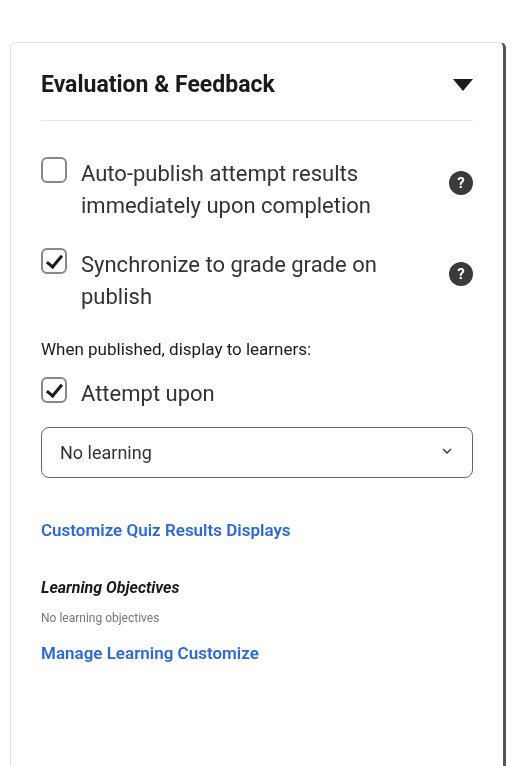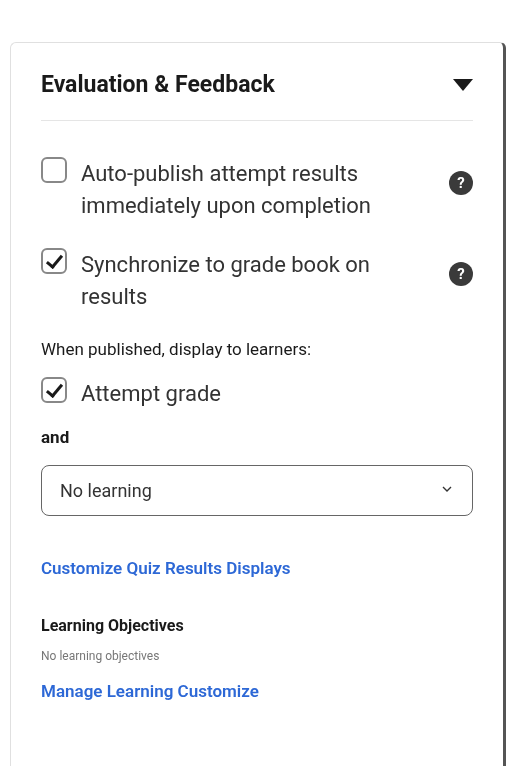--- a/index.html
+++ b/index.html
@@ -149,20 +149,21 @@
     display: inline-block;
   }
   .link.customize {
     margin-bottom: 38px;
   }
   .section-heading {
     font-size: 16px;
     font-weight: 700;
     color: #1a1a1a;
     margin-bottom: 14px;
+    font-style: italic;
   }
   .muted-text {
     font-size: 12px;
     color: #777;
     margin-bottom: 18px;
   }
 </style>
 </head>
 <body>
 
@@ -174,32 +175,31 @@
   </div>
 
   <div class="option-row">
     <div class="checkbox"></div>
     <div class="option-label">Auto-publish attempt results immediately upon completion</div>
     <div class="help-icon">?</div>
   </div>
 
   <div class="option-row">
     <div class="checkbox checked"></div>
-    <div class="option-label">Synchronize to grade book on results</div>
+    <div class="option-label">Synchronize to grade grade on publish</div>
     <div class="help-icon">?</div>
   </div>
 
   <div class="subheading">When published, display to learners:</div>
 
   <div class="option-row" style="margin-bottom:18px;">
     <div class="checkbox checked"></div>
-    <div class="option-label">Attempt grade</div>
-  </div>
-
-  <div class="and-label">and</div>
+    <div class="option-label">Attempt upon</div>
+  </div>
+
 
   <div class="select-wrap">
     <div class="select">No learning</div>
     <div class="select-chevron">
       <svg viewBox="0 0 24 24">
           <polyline points="6 9 12 15 18 9"></polyline>
         </svg>
     </div>
   </div>
 

